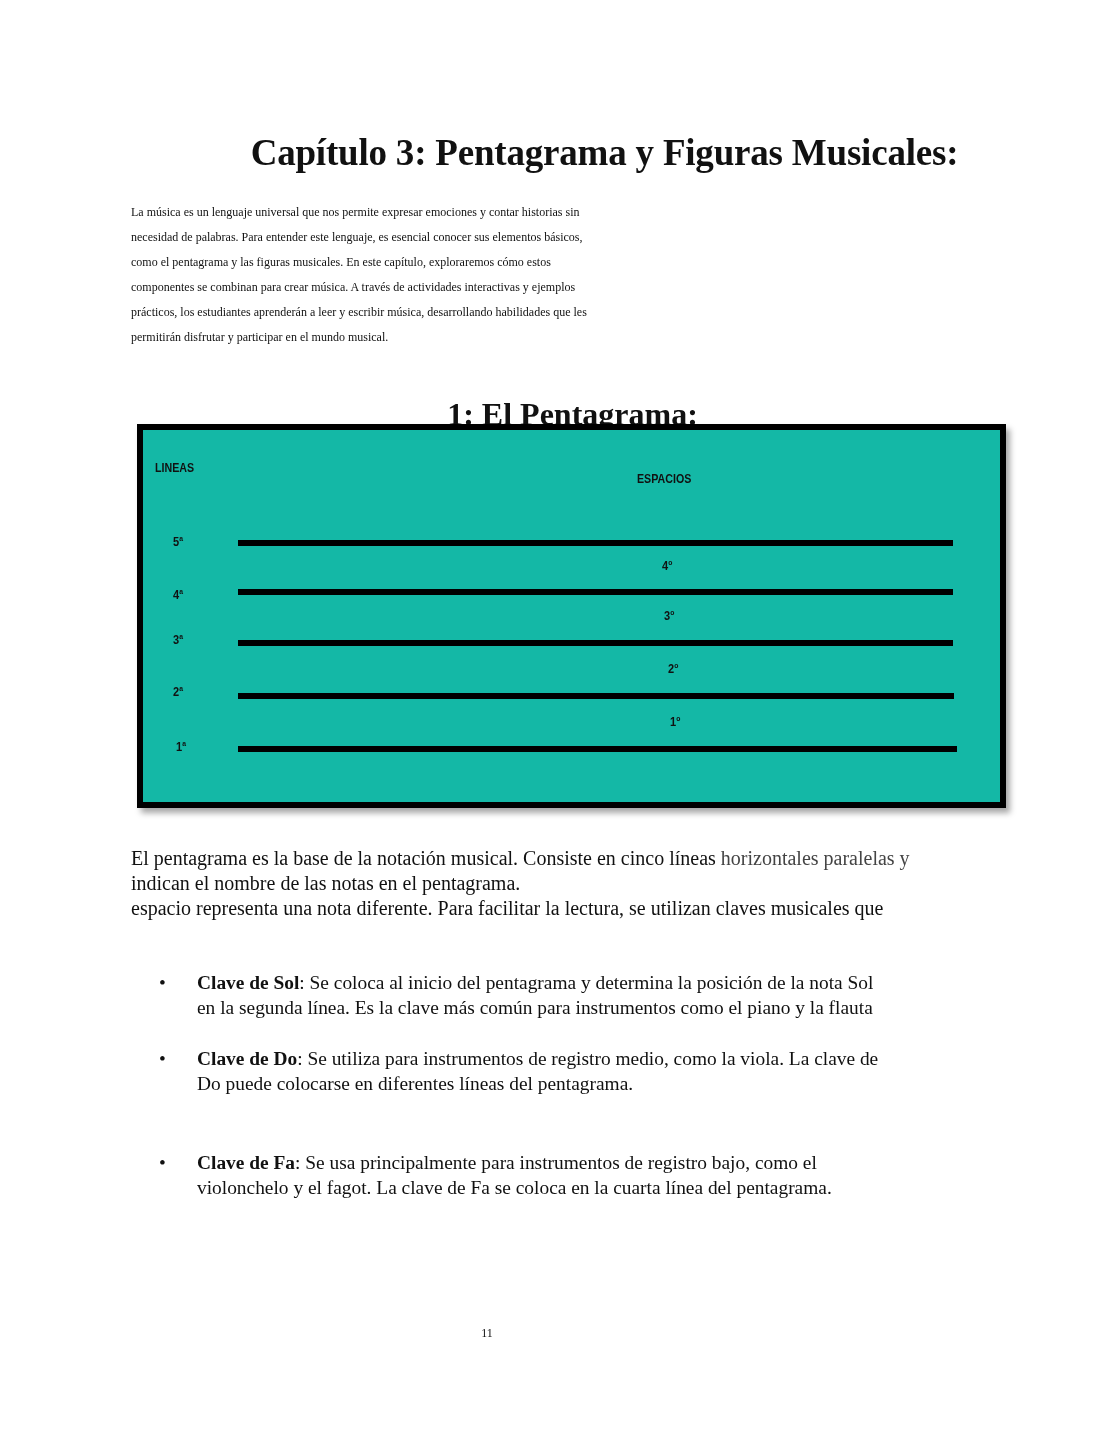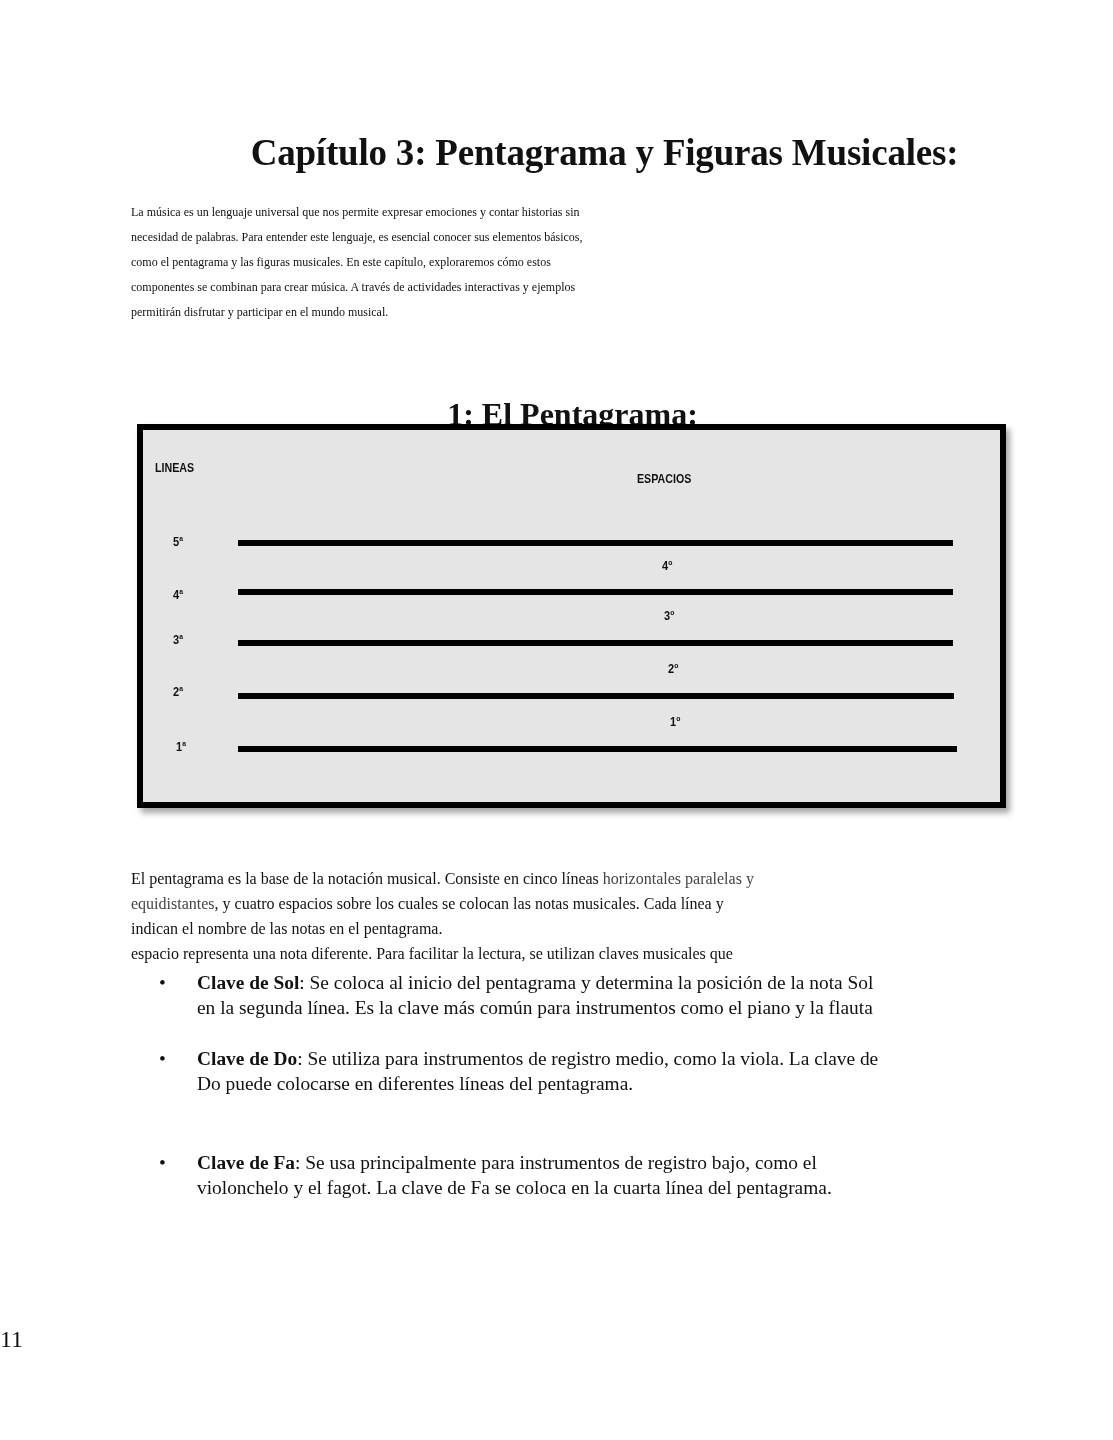--- a/index.html
+++ b/index.html
@@ -5,48 +5,49 @@
   html, body { margin: 0; padding: 0; background: #ffffff; }
   body { width: 1113px; height: 1440px; position: relative; overflow: hidden;
          font-family: "Liberation Serif", "DejaVu Serif", serif; color: #111; }
   .abs { position: absolute; }
   .title { left: 0; width: 1113px; top: 128px; text-align: center;
            font-weight: bold; font-size: 37px; line-height: 50px; letter-spacing: -0.2px; padding-left: 48px; }
   .intro { left: 131px; top: 200px; width: 850px; font-size: 12px; line-height: 25px; }
   .subtitle { left: 0; width: 1113px; top: 376px; text-align: center;
               font-weight: bold; font-size: 32px; line-height: 44px; }
   .staff-box { left: 137px; top: 424px; width: 857px; height: 372px;
-               border: 6px solid #000; background: #e5e5e5;
+               border: 6px solid #000; background: #14b8a6;
                box-shadow: 4px 5px 6px rgba(0,0,0,0.35); }
   .staff-label { font-family: "Liberation Sans", "DejaVu Sans", sans-serif;
                  font-weight: bold; font-size: 13px; color: #111; transform: scaleX(0.82);
                  transform-origin: left top; }
   .staff-line { height: 6px; background: #000; }
   .num { font-family: "Liberation Sans", "DejaVu Sans", sans-serif; font-weight: bold;
          font-size: 13px; color: #111; transform: scaleX(0.85); transform-origin: left top; }
   .num sup { font-size: 8px; vertical-align: 5px; }
-  .para2 { left: 131px; top: 866px; width: 860px; font-size: 16px; line-height: 25px; }
+  .para2 { left: 131px; top: 846px; width: 860px; font-size: 20px; line-height: 25px; }
   .para2 .gray { color: #444; }
   .bullets { left: 131px; top: 970px; width: 860px; font-size: 19.4px; line-height: 25px; }
   .bullet { position: absolute; left: 0; width: 860px; }
   .bullet .dot { position: absolute; left: 28px; top: 0; }
   .bullet .text { position: absolute; left: 66px; width: 790px; }
   .bullet b { font-weight: bold; text-align: center; }
-  .page-number { left: 0; width: 974px; top: 1326px; text-align: left; font-size: 24px; }
+  .page-number { left: 0; width: 974px; top: 1326px; text-align: center; font-size: 12px; }
 </style>
 </head>
 <body>
 
 <h1 class="abs title" style="margin:0;">Capítulo 3: Pentagrama y Figuras Musicales:</h1>
 
 <div class="abs intro">
   <div>La música es un lenguaje universal que nos permite expresar emociones y contar historias sin</div>
   <div>necesidad de palabras. Para entender este lenguaje, es esencial conocer sus elementos básicos,</div>
   <div>como el pentagrama y las figuras musicales. En este capítulo, exploraremos cómo estos</div>
   <div>componentes se combinan para crear música. A través de actividades interactivas y ejemplos</div>
+  <div>prácticos, los estudiantes aprenderán a leer y escribir música, desarrollando habilidades que les</div>
   <div>permitirán disfrutar y participar en el mundo musical.</div>
 </div>
 
 <h2 class="abs subtitle" style="margin:16px;">1: El Pentagrama:</h2>
 
 <div class="abs staff-box">
   <div class="abs staff-label" style="left:12px; top:30px;">LINEAS</div>
   <div class="abs staff-label" style="left:494px; top:41px;">ESPACIOS</div>
 
   <div class="abs num" style="left:30px; top:104px;"><span>5</span><sup>a</sup></div>
@@ -62,21 +63,20 @@
   <div class="abs staff-line" style="left:95px; top:316px; width:719px;"></div>
 
   <div class="abs num" style="left:519px; top:128px;"><span>4</span><sup>o</sup></div>
   <div class="abs num" style="left:521px; top:178px;"><span>3</span><sup>o</sup></div>
   <div class="abs num" style="left:525px; top:231px;"><span>2</span><sup>o</sup></div>
   <div class="abs num" style="left:527px; top:284px;"><span>1</span><sup>o</sup></div>
 </div>
 
 <div class="abs para2">
   <div><span>El pentagrama es la base de la notación musical. Consiste en cinco líneas </span><span class="gray">horizontales paralelas y</span></div>
-  <div><span class="gray">equidistantes</span><span>, y cuatro espacios sobre los cuales se colocan las notas musicales. Cada línea y</span></div>
   <div>indican el nombre de las notas en el pentagrama.</div>
   <div>espacio representa una nota diferente. Para facilitar la lectura, se utilizan claves musicales que</div>
 </div>
 
 <div class="abs bullets">
   <div class="bullet" style="top:0px;">
     <span class="dot">•</span>
     <div class="text">
       <div><b>Clave de Sol</b><span>: Se coloca al inicio del pentagrama y determina la posición de la nota Sol</span></div>
       <div>en la segunda línea. Es la clave más común para instrumentos como el piano y la flauta</div>

